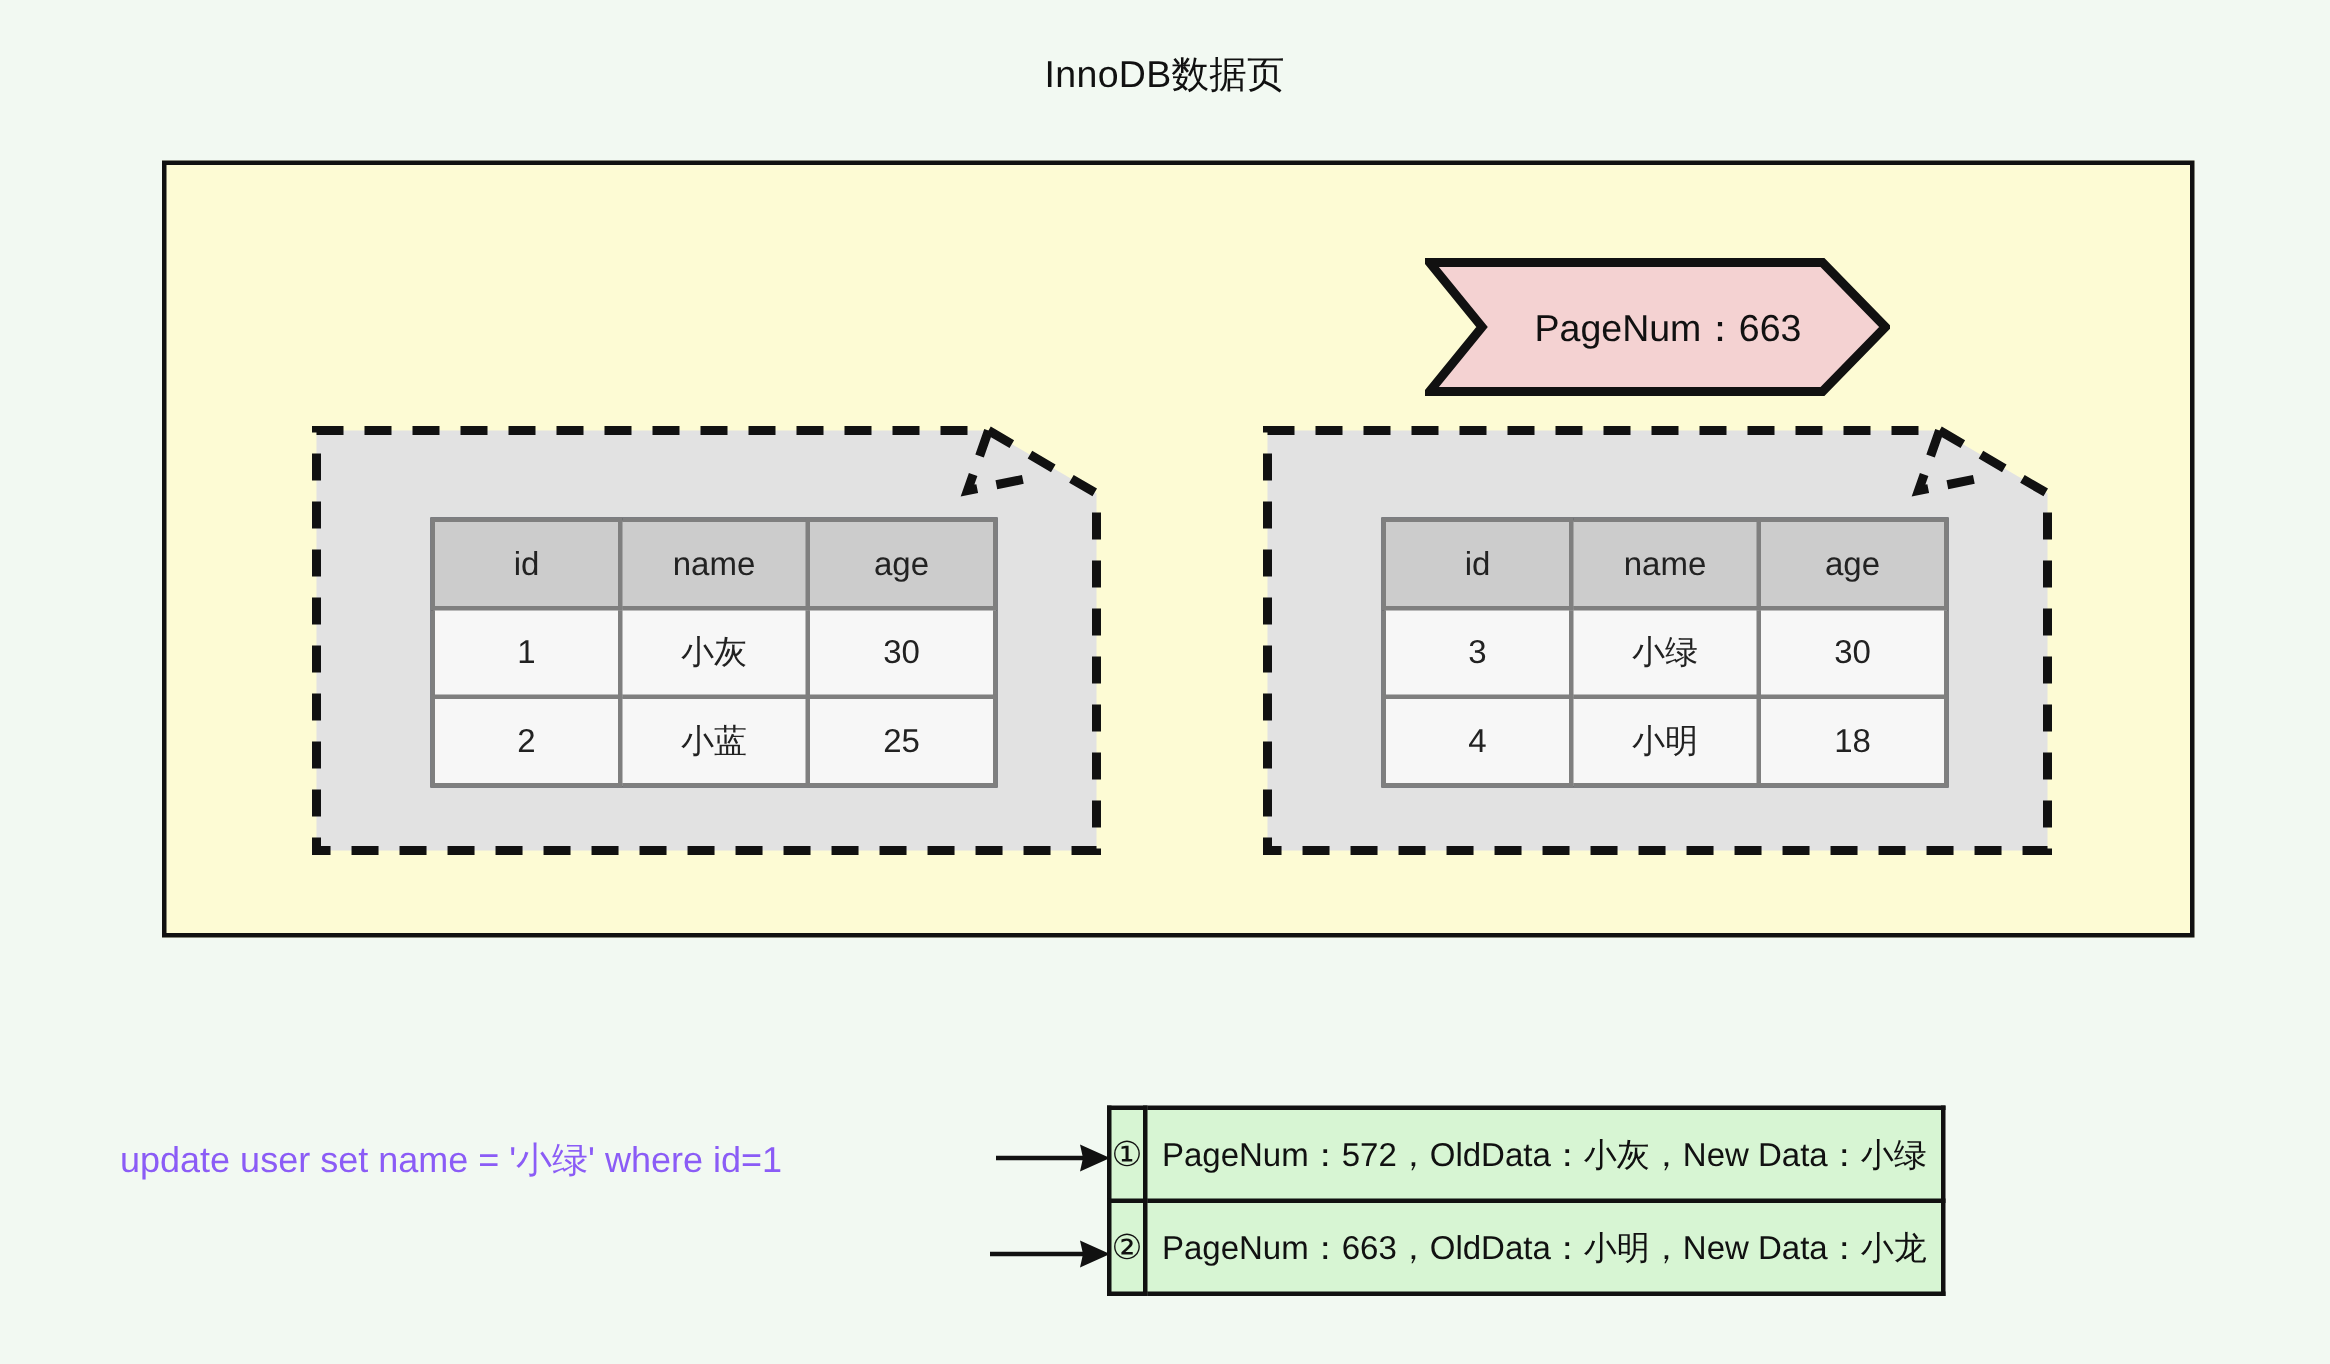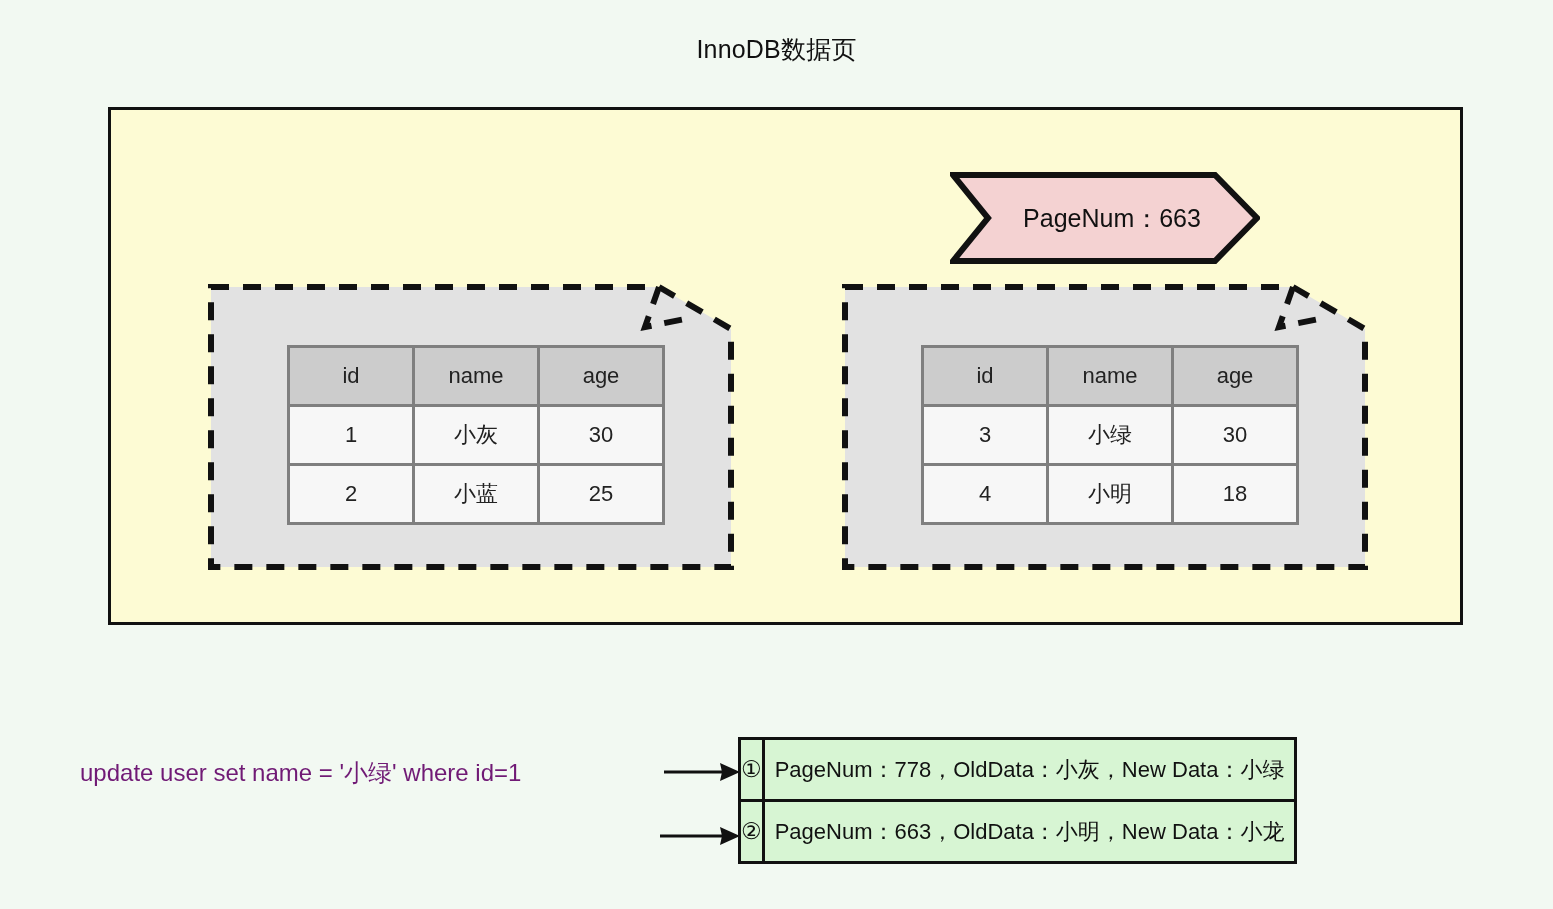--- a/index.html
+++ b/index.html
@@ -162,21 +162,21 @@
 
   
   .sql-row {
     position: absolute;
     height: 46px;
     display: flex;
     align-items: center;
   }
   .sql-text {
     font-size: 24px;
-    color: #701a75;
+    color: #8b5cf6;
     white-space: nowrap;
   }
   #sql-statement-1 { left: 80px; top: 750px; width: 660px; }
   #sql-statement-2 { left: 88px; top: 814px; width: 652px; }
   .sql-arrow {
     position: absolute;
     height: 24px;
   }
   #sql-arrow-1 { left: 664px; top: 760px; width: 76px; }
   #sql-arrow-2 { left: 660px; top: 824px; width: 80px; }
@@ -272,21 +272,21 @@
     <svg viewBox="0 0 80 24" preserveAspectRatio="none">
       <line x1="0" y1="12" x2="66" y2="12" stroke="#111" stroke-width="3"></line>
       <polygon points="80,12 60,3 62,12 60,21" fill="#111"></polygon>
     </svg>
   </div>
 
   <table id="redo-log-table">
     <tbody>
       <tr>
         <td class="seq-cell">①</td>
-        <td class="entry-cell">PageNum：778，OldData：小灰，New Data：小绿</td>
+        <td class="entry-cell">PageNum：572，OldData：小灰，New Data：小绿</td>
       </tr>
       <tr>
         <td class="seq-cell">②</td>
         <td class="entry-cell">PageNum：663，OldData：小明，New Data：小龙</td>
       </tr>
     </tbody>
   </table>
 
 </div>
 

